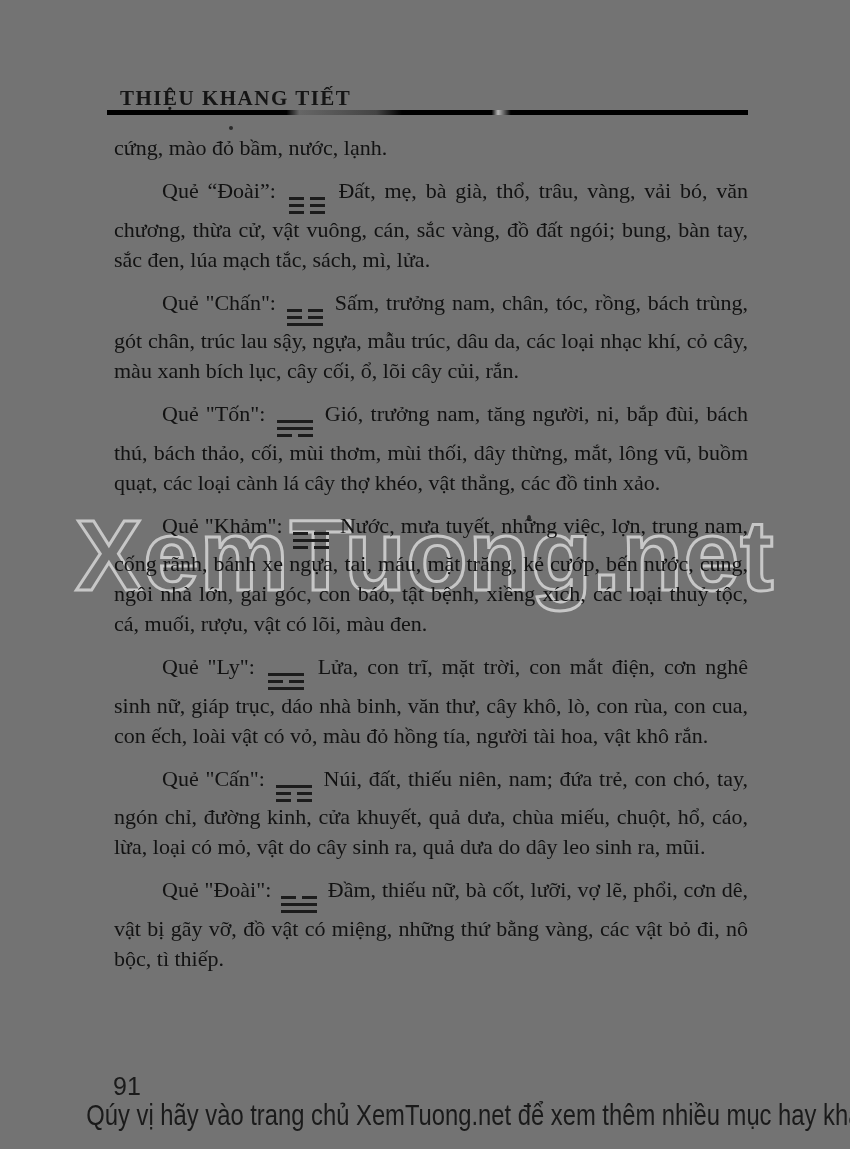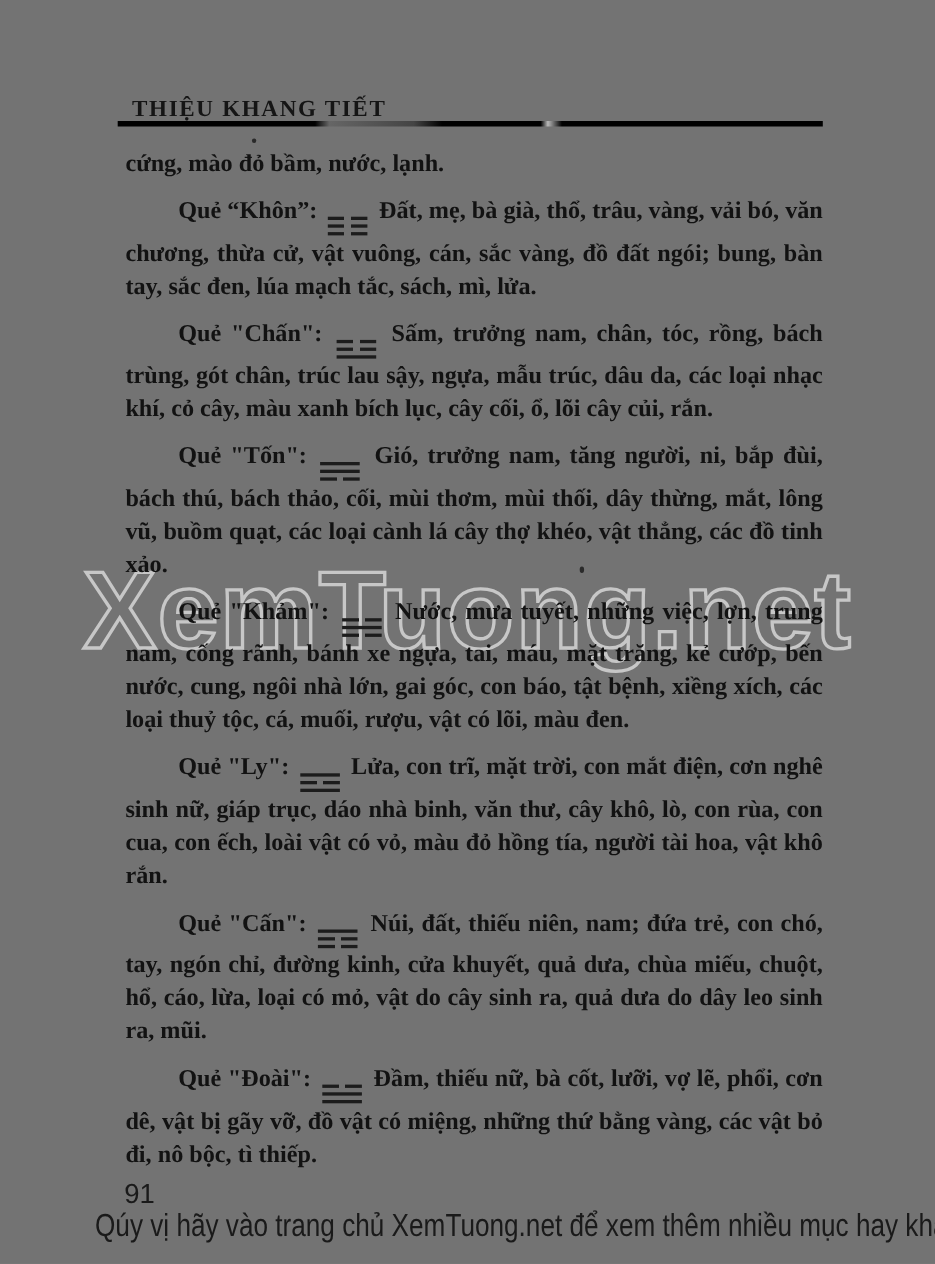--- a/index.html
+++ b/index.html
@@ -22,21 +22,20 @@
     background:linear-gradient(to right,
       #000 0%, #000 28%, #666 30%, #444 42%, #000 46%,
       #000 60%, #b9b9b9 61%, #000 63%, #000 100%);
   }
   .ink-speck{position:absolute;background:#2a2a2a;border-radius:50%;}
   
   .body-text{
     position:absolute;top:133px;left:114px;width:634px;
     font-size:22px;line-height:30px;text-align:justify;
     z-index:2;
-    font-weight:bold;
   }
   .body-text p{margin:0 0 13px 0;text-indent:48px;}
   .body-text p.intro{text-indent:0;}
   .plabel{white-space:nowrap;}
   
   .trigram{
     display:inline-flex;flex-direction:column;justify-content:center;
     width:36px;height:18px;vertical-align:-2px;margin:0 5px 0 4px;
     row-gap:4px;
   }
@@ -80,21 +79,21 @@
   <div class="head-rule"></div>
 
   <div class="ink-speck" style="top:126px;left:229px;width:4px;height:4px;"></div>
   <div class="ink-speck" style="top:515px;left:527px;width:4px;height:6px;"></div>
 
   <div class="watermark">XemTuong.net</div>
 
   <div class="body-text">
     <p class="intro">cứng, mào đỏ bầm, nước, lạnh.</p>
     <div>
-        <p><span class="plabel">Quẻ “Khôn”:</span> <span class="trigram">
+        <p><span class="plabel">Quẻ “Đoài”:</span> <span class="trigram">
             <span class="trow broken"></span>
             <span class="trow broken"></span>
             <span class="trow broken"></span>
           </span> <span>Đất, mẹ, bà già, thổ, trâu, vàng, vải bó, văn chương, thừa cử, vật vuông, cán, sắc vàng, đồ đất ngói; bung, bàn tay, sắc đen, lúa mạch tắc, sách, mì, lửa.</span></p>
         <p><span class="plabel">Quẻ "Chấn":</span> <span class="trigram">
             <span class="trow broken"></span>
             <span class="trow broken"></span>
             <span class="trow solid"></span>
           </span> <span>Sấm, trưởng nam, chân, tóc, rồng, bách trùng, gót chân, trúc lau sậy, ngựa, mẫu trúc, dâu da, các loại nhạc khí, cỏ cây, màu xanh bích lục, cây cối, ổ, lõi cây củi, rắn.</span></p>
         <p><span class="plabel">Quẻ "Tốn":</span> <span class="trigram">

